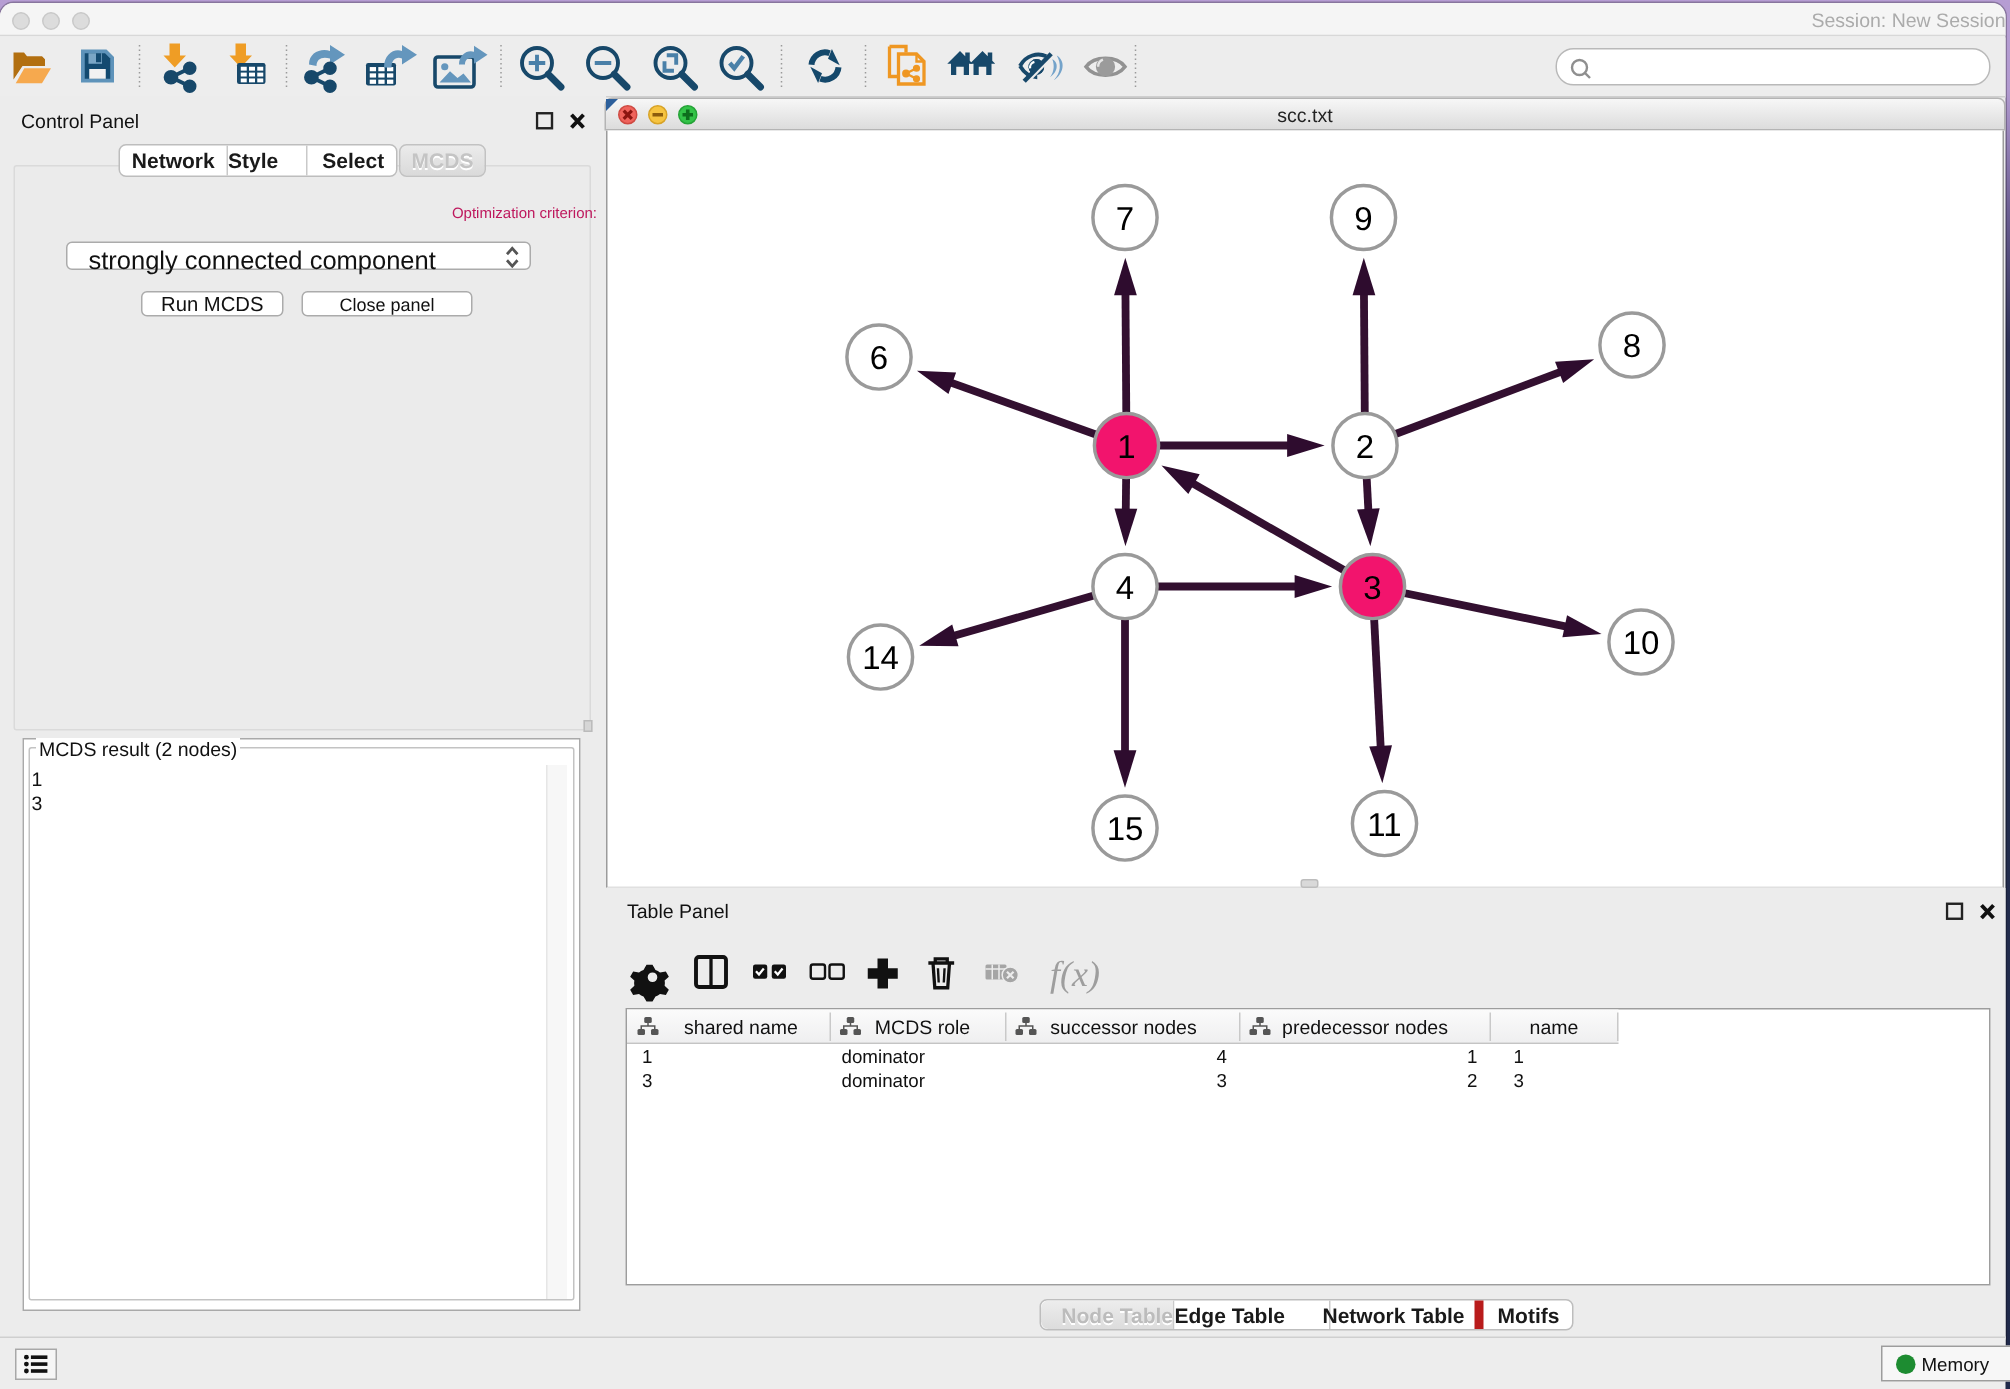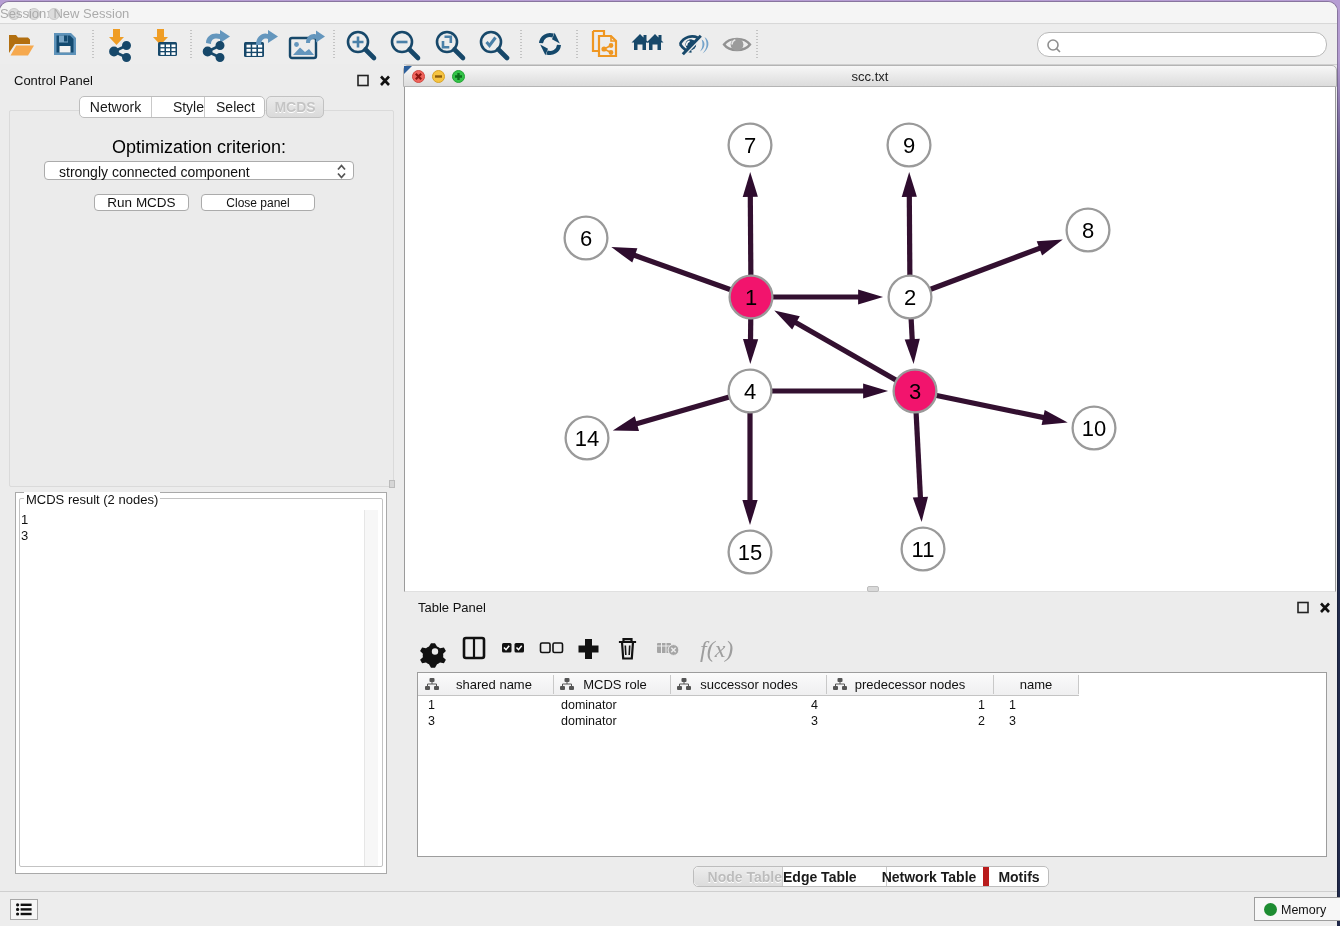--- a/index.html
+++ b/index.html
@@ -1,21 +1,21 @@
 <!DOCTYPE html>
 <html><head><meta charset="utf-8"><style>
 *{margin:0;padding:0;box-sizing:border-box}
 html,body{width:1340px;height:926px;overflow:hidden}
 body{font-family:"Liberation Sans",sans-serif;background:#1d2747;position:relative}
 #desk{position:absolute;left:0;top:0;width:1340px;height:926px;background:linear-gradient(180deg,#b69dd3 0px,#b29ad0 60px,#6d5f94 140px,#2c3055 230px,#222c4e 420px,#20294a 926px)}
 #win{position:absolute;left:0;top:2px;width:1337px;height:924px;background:#ececec;border-radius:9px 9px 6px 6px;box-shadow:0 0 0 1px rgba(0,0,0,.25)}
 
 #titlebar{position:absolute;left:0;top:0;width:100%;height:22px;background:#f5f5f5;border-radius:9px 9px 0 0;border-bottom:1px solid #d8d8d8}
 .tl{position:absolute;top:6px;width:12px;height:12px;border-radius:50%;background:#dcdcdc;border:1px solid #c9c9c9}
-#titlebar .t{position:absolute;left:0;right:0;top:4px;text-align:left;font-size:13px;color:#ababab}
+#titlebar .t{position:absolute;left:0;right:0;top:4px;text-align:right;font-size:13px;color:#ababab}
 
 #toolbar{position:absolute;left:0;top:23px;width:100%;height:40px;background:#ededed;border-bottom:1px solid #cfcfcf}
 #search{position:absolute;left:1037px;top:7px;width:290px;height:25px;background:#fff;border:1px solid #b9b9b9;border-radius:12px}
 
 #cpanel{position:absolute;left:0;top:62px;width:398px;height:827px;background:#ececec}
 #rsplit{position:absolute;left:398px;top:62px;width:6px;height:827px;background:#ececec}
 #netframe{position:absolute;left:403px;top:63px;width:934px;height:529px}
 #netheader{position:absolute;left:0;top:0;width:100%;height:22px;background:linear-gradient(180deg,#f7f7f7,#dcdcdc);border:1px solid #b4b4b4;border-radius:5px 5px 0 0}
 #netheader .t{position:absolute;left:0;right:0;top:3px;text-align:center;font-size:13px;font-weight:normal;color:#222}
 .fb{position:absolute;top:4px;width:13px;height:13px;border-radius:50%}
@@ -192,28 +192,28 @@
   </div>
   <div id="cpanel">
     <div style="position:absolute;left:14px;top:9px;font-size:13px;color:#111">Control Panel</div>
     <svg width="36" height="14" viewBox="0 0 36 14" style="position:absolute;left:357px;top:10px">
         <rect x="1" y="1.5" width="10" height="10" fill="none" stroke="#222" stroke-width="1.6"></rect>
         <path d="M24 2.5 L32 11 M32 2.5 L24 11" stroke="#111" stroke-width="2.6"></path>
       </svg>
 
     <div style="position:absolute;left:9px;top:46px;width:385px;height:377px;background:#ebebeb;border:1px solid #dadada;border-radius:2px"></div>
 
-    <div style="position:absolute;left:79px;top:32px;width:186px;height:22px;border:1px solid #bdbdbd;border-radius:5px;background:#fff;font-size:14px;font-weight:normal;color:#1a1a1a">
+    <div style="position:absolute;left:79px;top:32px;width:186px;height:22px;border:1px solid #bdbdbd;border-radius:5px;background:#fff;font-size:14px;font-weight:bold;color:#1a1a1a">
       <div style="position:absolute;left:0;top:0;width:72px;height:20px;border-right:1px solid #c9c9c9;text-align:center;line-height:21px">Network</div>
-      <div style="position:absolute;left:72px;top:0;width:53px;height:20px;border-right:1px solid #c9c9c9;text-align:right;line-height:21px">Style</div>
+      <div style="position:absolute;left:72px;top:0;width:53px;height:20px;border-right:1px solid #c9c9c9;text-align:left;line-height:21px">Style</div>
       <div style="position:absolute;left:125px;top:0;width:61px;height:20px;text-align:center;line-height:21px">Select</div>
     </div>
     <div style="position:absolute;left:266px;top:32px;width:58px;height:22px;background:linear-gradient(180deg,#ebebeb,#dadada);border:1px solid #c2c2c2;border-radius:5px;text-align:center;line-height:21px;font-size:14px;font-weight:bold;color:#c4c4c4;text-shadow:0 1px 0 #fff">MCDS</div>
-    <div style="position:absolute;left:0;top:73px;width:398px;text-align:center;font-size:18px;color:#000000">Optimization criterion:</div>
-    <div style="position:absolute;left:44px;top:97px;width:310px;height:19px;background:#fff;border:1px solid #ababab;border-radius:4px;font-size:14px;color:#111">
+    <div style="position:absolute;left:0;top:73px;width:398px;text-align:right;font-size:10px;color:#be185d">Optimization criterion:</div>
+    <div style="position:absolute;left:44px;top:97px;width:310px;height:19px;background:#fff;border:1px solid #ababab;border-radius:4px;font-size:17px;color:#111">
       <div style="position:absolute;left:14px;top:2px">strongly connected component</div>
       <svg width="11" height="15" viewBox="0 0 11 15" style="position:absolute;right:6px;top:2px">
           <path d="M2 5.5 L5.5 1.5 L9 5.5 M2 9.5 L5.5 13.5 L9 9.5" fill="none" stroke="#555" stroke-width="1.8"></path>
         </svg>
     </div>
     <div style="position:absolute;left:94px;top:130px;width:95px;height:17px;background:#fff;border:1px solid #ababab;border-radius:4px;text-align:center;font-size:13.5px;line-height:16px;color:#111">Run MCDS</div>
     <div style="position:absolute;left:201px;top:130px;width:114px;height:17px;background:#fff;border:1px solid #ababab;border-radius:4px;text-align:center;font-size:12px;line-height:16px;color:#111">Close panel</div>
 
     <div style="position:absolute;left:15px;top:428px;width:372px;height:382px;background:#fff;border:1px solid #a9a9a9"></div>
     <div style="position:absolute;left:19px;top:434px;width:364px;height:369px;border:1px solid #c3c3c3;border-radius:2px"></div>

